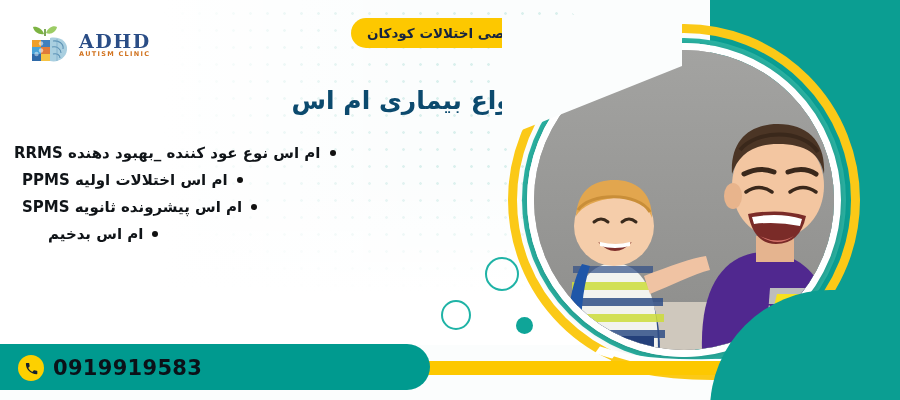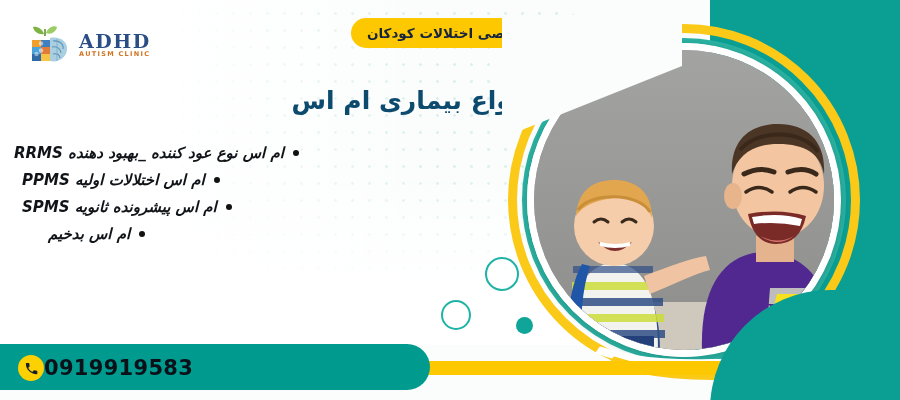--- a/index.html
+++ b/index.html
@@ -176,21 +176,20 @@
   .list li .dot{
     width:6px;height:6px;border-radius:50%;
     background:#111111;
     flex:none;
     margin-left:9px;
     margin-right:0;
   }
   .list li .txt{
     font-size:15px;font-weight:700;color:#101418;
     white-space:nowrap;
-    font-style:italic;
   }
   .list li:nth-child(1){padding-right:0;margin-right:0;}
   .list li:nth-child(1){justify-content:flex-end;padding-left:14px;}
   .list li:nth-child(2){justify-content:flex-end;padding-left:22px;}
   .list li:nth-child(3){justify-content:flex-end;padding-left:22px;}
   .list li:nth-child(4){justify-content:flex-end;padding-left:48px;}
   
   .ring-deco{
     position:absolute;border-radius:50%;
     border:2.5px solid #1fb3a6;
@@ -209,21 +208,21 @@
   .footer-teal{
     position:absolute;
     left:-30px;bottom:10px;
     width:460px;height:46px;
     background:#009a8f;
     border-radius:0 26px 26px 0;
   }
   .phone{
     position:absolute;
     left:18px;bottom:19px;
-    display:flex;align-items:center;gap:0;
+    display:flex;align-items:center;gap:9px;
     direction:ltr;
   }
   .phone-icon{
     width:26px;height:26px;border-radius:50%;
     background:#fdd000;
     display:flex;align-items:center;justify-content:center;
     flex:none;
   }
   .phone-icon svg{width:15px;height:15px;display:block;}
   .phone-num{

